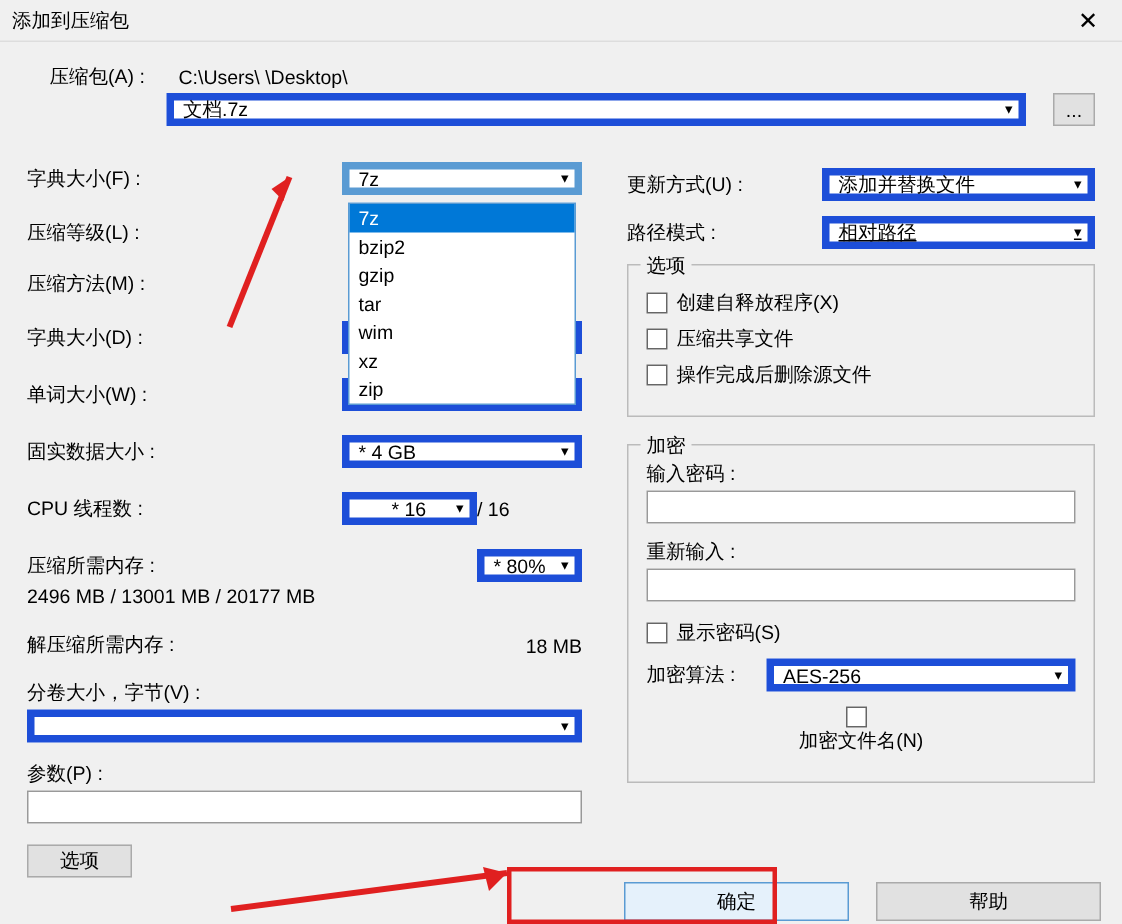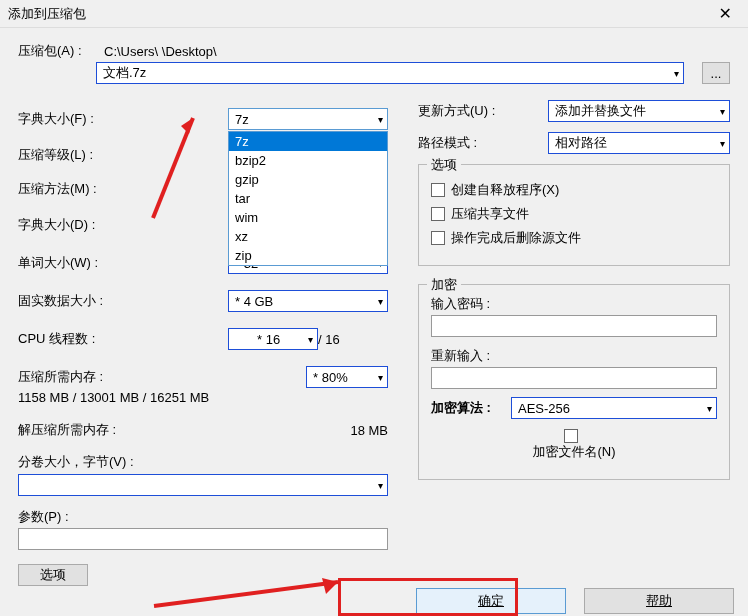--- a/index.html
+++ b/index.html
@@ -5,58 +5,58 @@
     * { box-sizing: border-box; margin: 0; padding: 0; font-family: "Microsoft YaHei", "SimSun", sans-serif; }
     body { width: 748px; height: 616px; background: #f0f0f0; position: relative; overflow: hidden; }
     .titlebar { height: 28px; display: flex; align-items: center; padding: 0 8px; border-bottom: 1px solid #ddd; }
     .titlebar-title { font-size: 13px; }
     .titlebar-close { margin-left: auto; font-size: 16px; cursor: pointer; padding: 0 8px; }
     .content { padding: 14px 18px 10px 18px; }
     .row { display: flex; align-items: center; margin-bottom: 8px; font-size: 13px; }
     .label { min-width: 78px; color: #000; }
     .path-text { font-size: 13px; margin-left: 8px; }
     .input-text { border: 1px solid #999; background: #fff; height: 22px; padding: 0 4px; font-size: 13px; }
-    .combo { border: 1px solid #1d4ed8; background: #fff; height: 22px; display: inline-flex; align-items: center; padding-left: 6px; font-size: 13px; position: relative; }
+    .combo { border: 5px solid #1d4ed8; background: #fff; height: 22px; display: inline-flex; align-items: center; padding-left: 6px; font-size: 13px; position: relative; }
     .combo .arrow { margin-left: auto; padding: 0 4px; font-size: 10px; }
     .btn { border: 1px solid #aaa; background: #e1e1e1; height: 22px; padding: 0 14px; font-size: 13px; display: inline-flex; align-items: center; justify-content: center; }
     .columns { display: flex; gap: 30px; margin-top: 4px; }
     .col { flex: 1; }
     .col-left { flex: 0 0 370px; }
     .field-row { display: flex; align-items: center; margin-top: 16px; font-size: 13px; }
     .field-row .label2 { flex: 1; }
     .dropdown-open { position: absolute; top: 22px; left: -1px; right: -1px; border: 1px solid #5a9bd3; background: #fff; z-index: 10; }
     .dropdown-open .opt { padding: 2px 6px; font-size: 13px; }
     .dropdown-open .opt.selected { background: #0078d7; color: #fff; }
     .group { border: 1px solid #bbb; margin-top: 6px; padding: 10px 12px 12px 12px; position: relative; }
     .group-label { position: absolute; top: -9px; left: 8px; background: #f0f0f0; padding: 0 4px; font-size: 13px; }
     .checkbox-row { display: flex; align-items: center; font-size: 13px; margin: 6px 0; }
     .checkbox { width: 14px; height: 14px; border: 1px solid #666; margin-right: 6px; background: #fff; }
     .right-field { display: flex; align-items: center; margin-bottom: 10px; font-size: 13px; }
     .right-field .rlabel { flex: 0 0 130px; }
     .mem-row { font-size: 13px; margin-top: 16px; }
     .mem-sub { font-size: 13px; margin-top: 2px; }
     .bottom-bar { position: absolute; bottom: 2px; right: 14px; display: flex; gap: 18px; }
-    .bottom-bar .bbtn { border: 1px solid #aaa; background: #e1e1e1; width: 150px; height: 26px; display: flex; align-items: center; justify-content: center; font-size: 13px; text-decoration: underline; }
+    .bottom-bar .bbtn { border: 1px solid #aaa; background: #e1e1e1; width: 150px; height: 26px; display: flex; align-items: center; justify-content: center; font-size: 13px; }
     .highlight-red { position: absolute; border: 3px solid #e02020; pointer-events: none; z-index: 50; }
     .hl1 { left: 338px; bottom: 0px; width: 180px; height: 38px; }
     .arrow-red { position: absolute; z-index: 40; pointer-events: none; }
     .arrow1 { left: 145px; top: 106px; }
     .arrow2 { left: 150px; bottom: 4px; }
   </style>
 </head>
 <body>
 
 <div class="titlebar">
   <span class="titlebar-title">添加到压缩包</span>
   <span class="titlebar-close">✕</span>
 </div>
 
 <div class="content">
 
-  <div class="row" style="align-items:flex-start;">
+  <div class="row" style="align-items:flex-start;margin-left:15px;">
     <div style="display:flex;flex-direction:column;width:100%;">
       <div style="display:flex;align-items:center;">
         <span class="label">压缩包(A) :</span>
         <span class="path-text">C:\Users\          \Desktop\</span>
       </div>
       <div style="display:flex;align-items:center;margin-top:2px;">
         <span class="label"></span>
         <div class="combo" style="flex:1;">
           <span>文档.7z</span>
           <span class="arrow">▾</span>
@@ -125,26 +125,26 @@
         <div class="combo" style="width:90px;padding-left:28px;">
           <span>* 16</span>
           <span class="arrow">▾</span>
         </div>
         <span style="width:70px;text-align:left;">/ 16</span>
       </div>
 
       <div class="mem-row">
         <div style="display:flex;align-items:center;">
           <span style="flex:1;">压缩所需内存 :</span>
-          <div class="combo" style="width:82px;">
+          <div class="combo" style="width:70px;">
             <span>* 80%</span>
             <span class="arrow">▾</span>
           </div>
         </div>
-        <div class="mem-sub">1158 MB / 13001 MB / 16251 MB</div>
+        <div class="mem-sub">2496 MB / 13001 MB / 20177 MB</div>
       </div>
 
       <div class="field-row">
         <span class="label2">解压缩所需内存 :</span>
         <span>18 MB</span>
       </div>
 
       <div style="margin-top:14px;font-size:13px;">分卷大小，字节(V) :</div>
       <div class="combo" style="width:100%;margin-top:2px;">
         <span></span>
@@ -153,31 +153,31 @@
 
       <div style="margin-top:12px;font-size:13px;">参数(P) :</div>
       <input class="input-text" style="width: 100%; margin-top: 2px;" value="">
 
       <div style="margin-top:14px;">
         <span class="btn" style="width:70px;">选项</span>
       </div>
     </div>
 
     <div class="col">
-      <div class="right-field" style="margin-top:8px;">
+      <div class="right-field" style="margin-top:20px;">
         <span class="rlabel">更新方式(U) :</span>
         <div class="combo" style="flex:1;">
           <span>添加并替换文件</span>
           <span class="arrow">▾</span>
         </div>
       </div>
 
       <div class="right-field">
         <span class="rlabel">路径模式 :</span>
-        <div class="combo" style="flex:1;">
+        <div class="combo" style="flex:1;text-decoration:underline;">
           <span>相对路径</span>
           <span class="arrow">▾</span>
         </div>
       </div>
 
       <div class="group">
         <span class="group-label">选项</span>
         <div class="checkbox-row">
           <span class="checkbox"></span>
           <span>创建自释放程序(X)</span>
@@ -191,22 +191,26 @@
           <span>操作完成后删除源文件</span>
         </div>
       </div>
 
       <div class="group" style="margin-top:18px;">
         <span class="group-label">加密</span>
         <div style="font-size:13px;margin-bottom:2px;">输入密码 :</div>
         <input class="input-text" style="width: 100%;" value="">
         <div style="font-size:13px;margin:10px 0 2px 0;">重新输入 :</div>
         <input class="input-text" style="width: 100%;" value="">
+        <div class="checkbox-row" style="margin-top:12px;">
+          <span class="checkbox"></span>
+          <span>显示密码(S)</span>
+        </div>
         <div style="display:flex;align-items:center;font-size:13px;margin-top:8px;">
-          <span style="flex:0 0 80px;font-weight:bold;">加密算法 :</span>
+          <span style="flex:0 0 80px;">加密算法 :</span>
           <div class="combo" style="flex:1;">
             <span>AES-256</span>
             <span class="arrow">▾</span>
           </div>
         </div>
         <div class="checkbox-row" style="margin-top:10px;flex-direction:column;">
           <span class="checkbox"></span>
           <span>加密文件名(N)</span>
         </div>
       </div>

